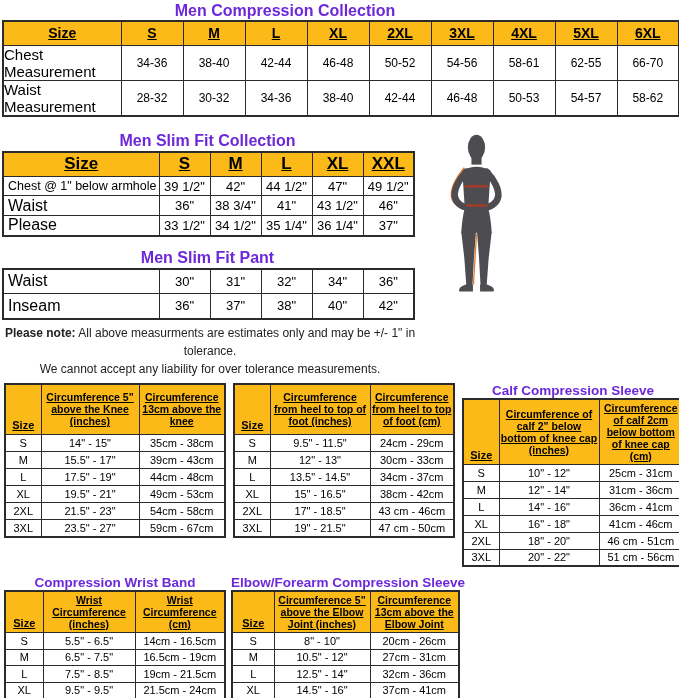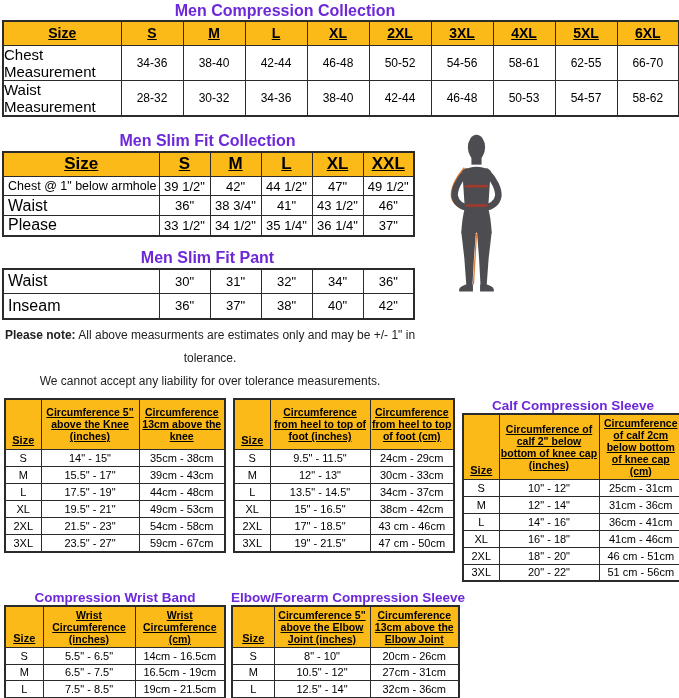--- a/index.html
+++ b/index.html
@@ -28,21 +28,21 @@
 
   
   .t2, .t3 { width: 411px; margin: 2px 0 0 2px; }
   .t2 th { height: 25px; font-size: 17px; }
   .t2 td, .t3 td { height: 20px; font-size: 13px; text-align: center; }
   .t2 tbody td:first-child, .t3 tbody td:first-child { text-align: left; font-size: 16px; padding-left: 4px; }
   .t2 tbody tr:first-child td { height: 19px; }
   .t2 tbody tr:first-child td:first-child { font-size: 12.5px; }
   .t3 td { height: 25px; }
 
-  .note { width: 420px; margin-top: 4px; text-align: center; font-size: 12px; line-height: 23px; color: #222; }
+  .note { width: 420px; margin-top: 4px; text-align: center; font-size: 12px; line-height: 18px; color: #222; }
   .note .nb { font-weight: bold; }
 
   .trio { display: flex; margin: 5px 0 0 4px; gap: 7px; }
   .duo  { display: flex; margin: 8px 0 0 4px; gap: 5px; }
   .ts { width: 220px; }
   .ts-e { width: 227px; }
   .ts th, .ts-e th { font-size: 10.5px; line-height: 12px; padding: 2px 1px; text-align: center; vertical-align: middle; }
   .ts .size-th, .ts-e .size-th { vertical-align: bottom; padding-bottom: 3px; font-size: 11px; }
   .trio thead tr { height: 51px; }
   .duo thead tr { height: 40px; }

